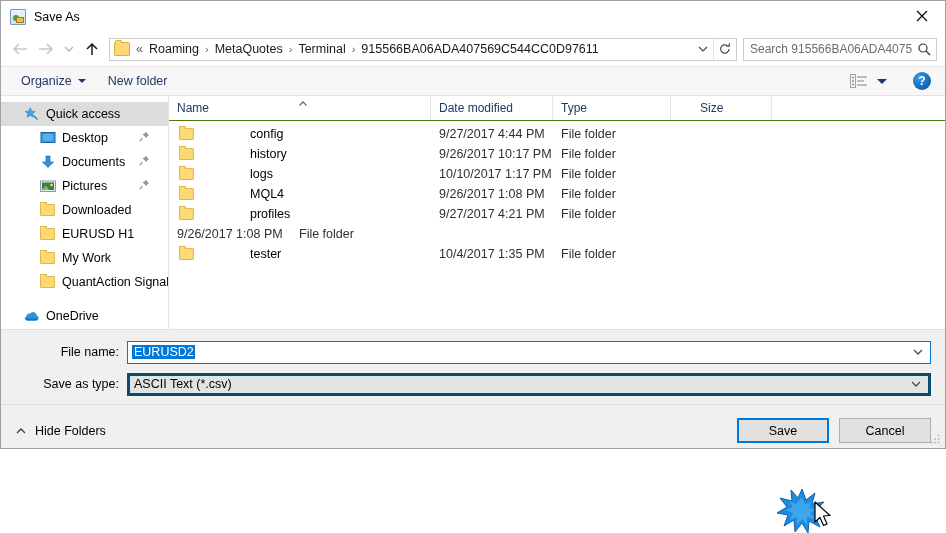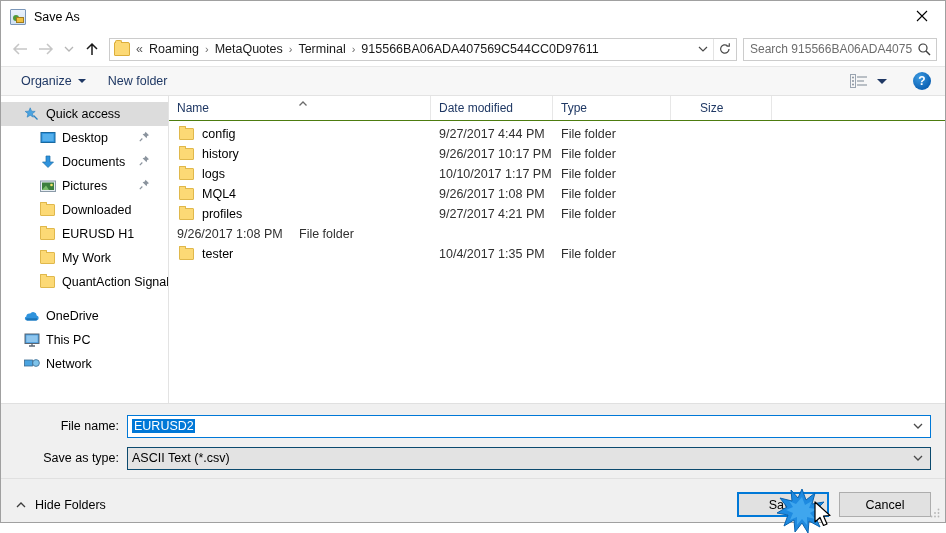--- a/index.html
+++ b/index.html
@@ -8,21 +8,21 @@
   }
   body {
     width: 946px; height: 533px;
     font-family: "Liberation Sans", sans-serif;
     font-size: 12px;
     color: #000;
     overflow: hidden;
     position: relative;
   }
   .dialog {
-    width: 946px; height: 523px;
+    width: 946px; height: 449px;
     box-sizing: border-box;
     border: 1px solid #a0a0a0;
     background: #a16207;
     display: flex;
     flex-direction: column;
     position: relative;
   }
 
   
   .titlebar {
@@ -336,21 +336,21 @@
   }
   .cell {
     height: 20px;
     display: flex;
     align-items: center;
     padding-left: 8px;
     box-sizing: border-box;
     overflow: hidden;
     white-space: nowrap;
   }
-  .cell-name { width: 262px; flex: 0 0 auto; padding-left: 10px; }
+  .cell-name { width: 262px; flex: 0 0 auto; padding-left: 10px; gap: 48px; }
   .cell-date { width: 122px; flex: 0 0 auto; color: #303030; }
   .cell-type { width: 118px; flex: 0 0 auto; color: #303030; }
   .cell-size { width: 80px; flex: 0 0 auto; color: #303030; }
   .cell-name .folder { margin-right: 8px; }
 
   
   .formarea {
     flex: 0 0 auto;
     background: #f0f0f0;
     padding: 10px 0 0 0;
@@ -380,21 +380,21 @@
     align-items: center;
     position: relative;
     min-width: 0;
   }
   .combo.name {
     background: #ffffff;
     border: 1px solid #0078d7;
   }
   .combo.type {
     background: #e3e3e3;
-    border: 1px solid #0c4a6e;
+    border: 3px solid #0c4a6e;
   }
   .combo-value {
     padding-left: 4px;
     font-size: 12.5px;
     flex: 1 1 auto;
     overflow: hidden;
     white-space: nowrap;
   }
   .combo.name .combo-value .sel {
     background: #0078d7;

